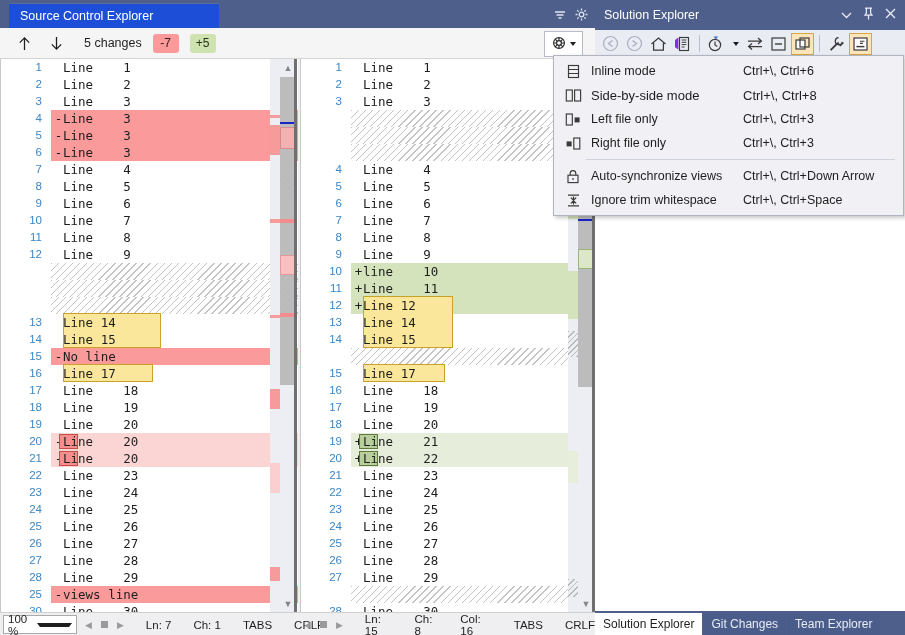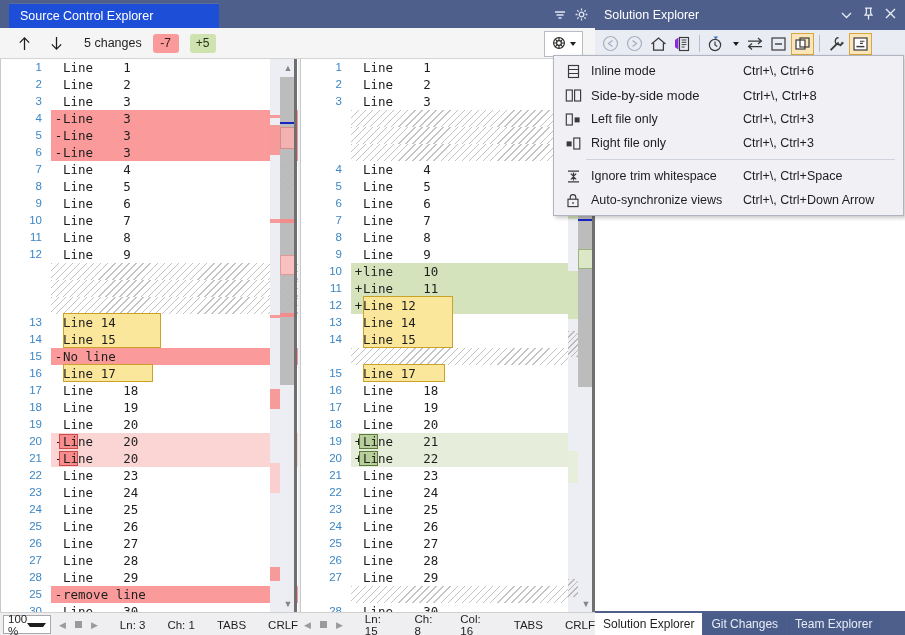--- a/index.html
+++ b/index.html
@@ -132,21 +132,21 @@
   }
   .ruler-edge{position:absolute;right:0;top:0;width:3px;height:553px;background:#6f6f6f;}
 
   
   .statusbar{
     position:absolute;left:0;top:612px;width:595px;height:23px;
     background:#efeff2;border-top:1px solid #d0d0d0;
     display:flex;align-items:center;font-size:11.5px;color:#1e1e1e;
   }
   .zoomsel{
-    margin-left:3px;width:48px;height:19px;border:1px solid #aaa;background:#fff;
+    margin-left:3px;width:74px;height:19px;border:1px solid #aaa;background:#fff;
     display:flex;align-items:center;padding:4px 4px;box-sizing:border-box;
   }
   .zoomsel span{flex:1;font-size:11.5px;}
   .hscroll{margin-left:8px;display:flex;align-items:center;gap:9px;color:#9a9a9a;font-size:9px;}
   .hscroll .sq{width:7px;height:7px;background:#9a9a9a;}
   .st-item{margin-left:22px;}
   .st-group-right{position:absolute;left:300px;display:flex;align-items:center;}
 
   
   .se{position:absolute;left:595px;top:0;width:310px;height:622px;background:#4e5f8c;}
@@ -258,21 +258,21 @@
             <div class="row"><div class="gutter">19</div><div class="txt">Line    20</div></div>
             <div class="row"><div class="rowbg bg-del-soft"></div><div class="gutter">20</div><div class="sign">-</div><div class="wh wh-del" style="left: 58px; width: 19px;"></div><div class="txt">Line    20</div></div>
             <div class="row"><div class="rowbg bg-del-soft"></div><div class="gutter">21</div><div class="sign">-</div><div class="wh wh-del" style="left: 58px; width: 19px;"></div><div class="txt">Line    20</div></div>
             <div class="row"><div class="gutter">22</div><div class="txt">Line    23</div></div>
             <div class="row"><div class="gutter">23</div><div class="txt">Line    24</div></div>
             <div class="row"><div class="gutter">24</div><div class="txt">Line    25</div></div>
             <div class="row"><div class="gutter">25</div><div class="txt">Line    26</div></div>
             <div class="row"><div class="gutter">26</div><div class="txt">Line    27</div></div>
             <div class="row"><div class="gutter">27</div><div class="txt">Line    28</div></div>
             <div class="row"><div class="gutter">28</div><div class="txt">Line    29</div></div>
-            <div class="row"><div class="rowbg bg-del"></div><div class="gutter">25</div><div class="sign">-</div><div class="txt">remove line</div></div>
+            <div class="row"><div class="rowbg bg-del"></div><div class="gutter">25</div><div class="sign">-</div><div class="txt">views line</div></div>
             <div class="row"><div class="gutter">30</div><div class="txt">Line    30</div></div>
           </div>
         <div id="left-blocks">
             <div class="yblock" style="left: 62px; top: 254px; width: 98px; height: 35px;"></div>
             <div class="yblock" style="left: 62px; top: 305px; width: 90px; height: 18px;"></div>
             <div class="txt" style="position: absolute; left: 62px; top: 255px;">Line    14</div>
             <div class="txt" style="position: absolute; left: 62px; top: 272px;">Line    15</div>
             <div class="txt" style="position: absolute; left: 62px; top: 306px;">Line    17</div>
           </div>
       </div>
@@ -359,21 +359,21 @@
     <div class="statusbar">
       <div class="zoomsel">
         <span>100 %</span>
         <span class="caret-dn"></span>
       </div>
       <div class="hscroll">
         <span>◀</span>
         <span class="sq"></span>
         <span>▶</span>
       </div>
-      <div class="st-item">Ln: 3</div>
+      <div class="st-item">Ln: 7</div>
       <div class="st-item">Ch: 1</div>
       <div class="st-item">TABS</div>
       <div class="st-item">CRLF</div>
 
       <div class="st-group-right">
         <div class="hscroll" style="margin-left:4px">
           <span>◀</span>
           <span class="sq"></span>
           <span>▶</span>
         </div>
@@ -524,35 +524,35 @@
             <rect x="1.6" y="5.4" width="5" height="5" fill="#3a3a3a"></rect>
             <rect x="8.8" y="2" width="6" height="11" fill="none" stroke="#3a3a3a" stroke-width="1.15"></rect>
           </svg>
         </span>
         <span style="flex: 1 1 0%; padding-left: 6px;">Right file only</span>
         <span style="padding-left: 16px; white-space: nowrap; min-width: 150px;">Ctrl+\, Ctrl+3</span>
       </div>
       <div style="height: 1px; background: rgb(207, 211, 222); margin: 4px 8px 4px 32px;"></div>
       <div style="display: flex; align-items: center; height: 24px; padding: 0px 10px 0px 7px; font-size: 12.5px; color: rgb(30, 30, 30);">
         <span style="width: 24px; display: flex; align-items: center; justify-content: center;">
+          <svg width="14" height="15" viewBox="0 0 14 15">
+            <rect x="2" y="6.2" width="10" height="7.4" fill="none" stroke="#3a3a3a" stroke-width="1.15"></rect>
+            <path d="M4.2 6.2 V4.4 a2.8 2.8 0 0 1 5.6 0 V6.2" fill="none" stroke="#3a3a3a" stroke-width="1.15"></path>
+            <path d="M7 9 V11" stroke="#3a3a3a" stroke-width="1.2"></path>
+          </svg>
+        </span>
+        <span style="flex: 1 1 0%; padding-left: 6px;">Auto-synchronize views</span>
+        <span style="padding-left: 16px; white-space: nowrap; min-width: 150px;">Ctrl+\, Ctrl+Down Arrow</span>
+      </div>
+      <div style="display: flex; align-items: center; height: 24px; padding: 0px 10px 0px 7px; font-size: 12.5px; color: rgb(30, 30, 30);">
+        <span style="width: 24px; display: flex; align-items: center; justify-content: center;">
           <svg width="15" height="15" viewBox="0 0 15 15">
             <path d="M2 2.2 H13 M2 12.8 H13" stroke="#3a3a3a" stroke-width="1.3"></path>
             <path d="M7.5 3.4 V6.6 M4.8 4.6 L7.5 7.2 L10.2 4.6" stroke="#3a3a3a" stroke-width="1.25" fill="none"></path>
             <path d="M7.5 11.6 V8.6 M4.8 10.4 L7.5 7.8 L10.2 10.4" stroke="#3a3a3a" stroke-width="1.25" fill="none"></path>
           </svg>
         </span>
         <span style="flex: 1 1 0%; padding-left: 6px;">Ignore trim whitespace</span>
         <span style="padding-left: 16px; white-space: nowrap; min-width: 150px;">Ctrl+\, Ctrl+Space</span>
       </div>
-      <div style="display: flex; align-items: center; height: 24px; padding: 0px 10px 0px 7px; font-size: 12.5px; color: rgb(30, 30, 30);">
-        <span style="width: 24px; display: flex; align-items: center; justify-content: center;">
-          <svg width="14" height="15" viewBox="0 0 14 15">
-            <rect x="2" y="6.2" width="10" height="7.4" fill="none" stroke="#3a3a3a" stroke-width="1.15"></rect>
-            <path d="M4.2 6.2 V4.4 a2.8 2.8 0 0 1 5.6 0 V6.2" fill="none" stroke="#3a3a3a" stroke-width="1.15"></path>
-            <path d="M7 9 V11" stroke="#3a3a3a" stroke-width="1.2"></path>
-          </svg>
-        </span>
-        <span style="flex: 1 1 0%; padding-left: 6px;">Auto-synchronize views</span>
-        <span style="padding-left: 16px; white-space: nowrap; min-width: 150px;">Ctrl+\, Ctrl+Down Arrow</span>
-      </div>
     </div>
 
 </div>
 
 </body></html>

